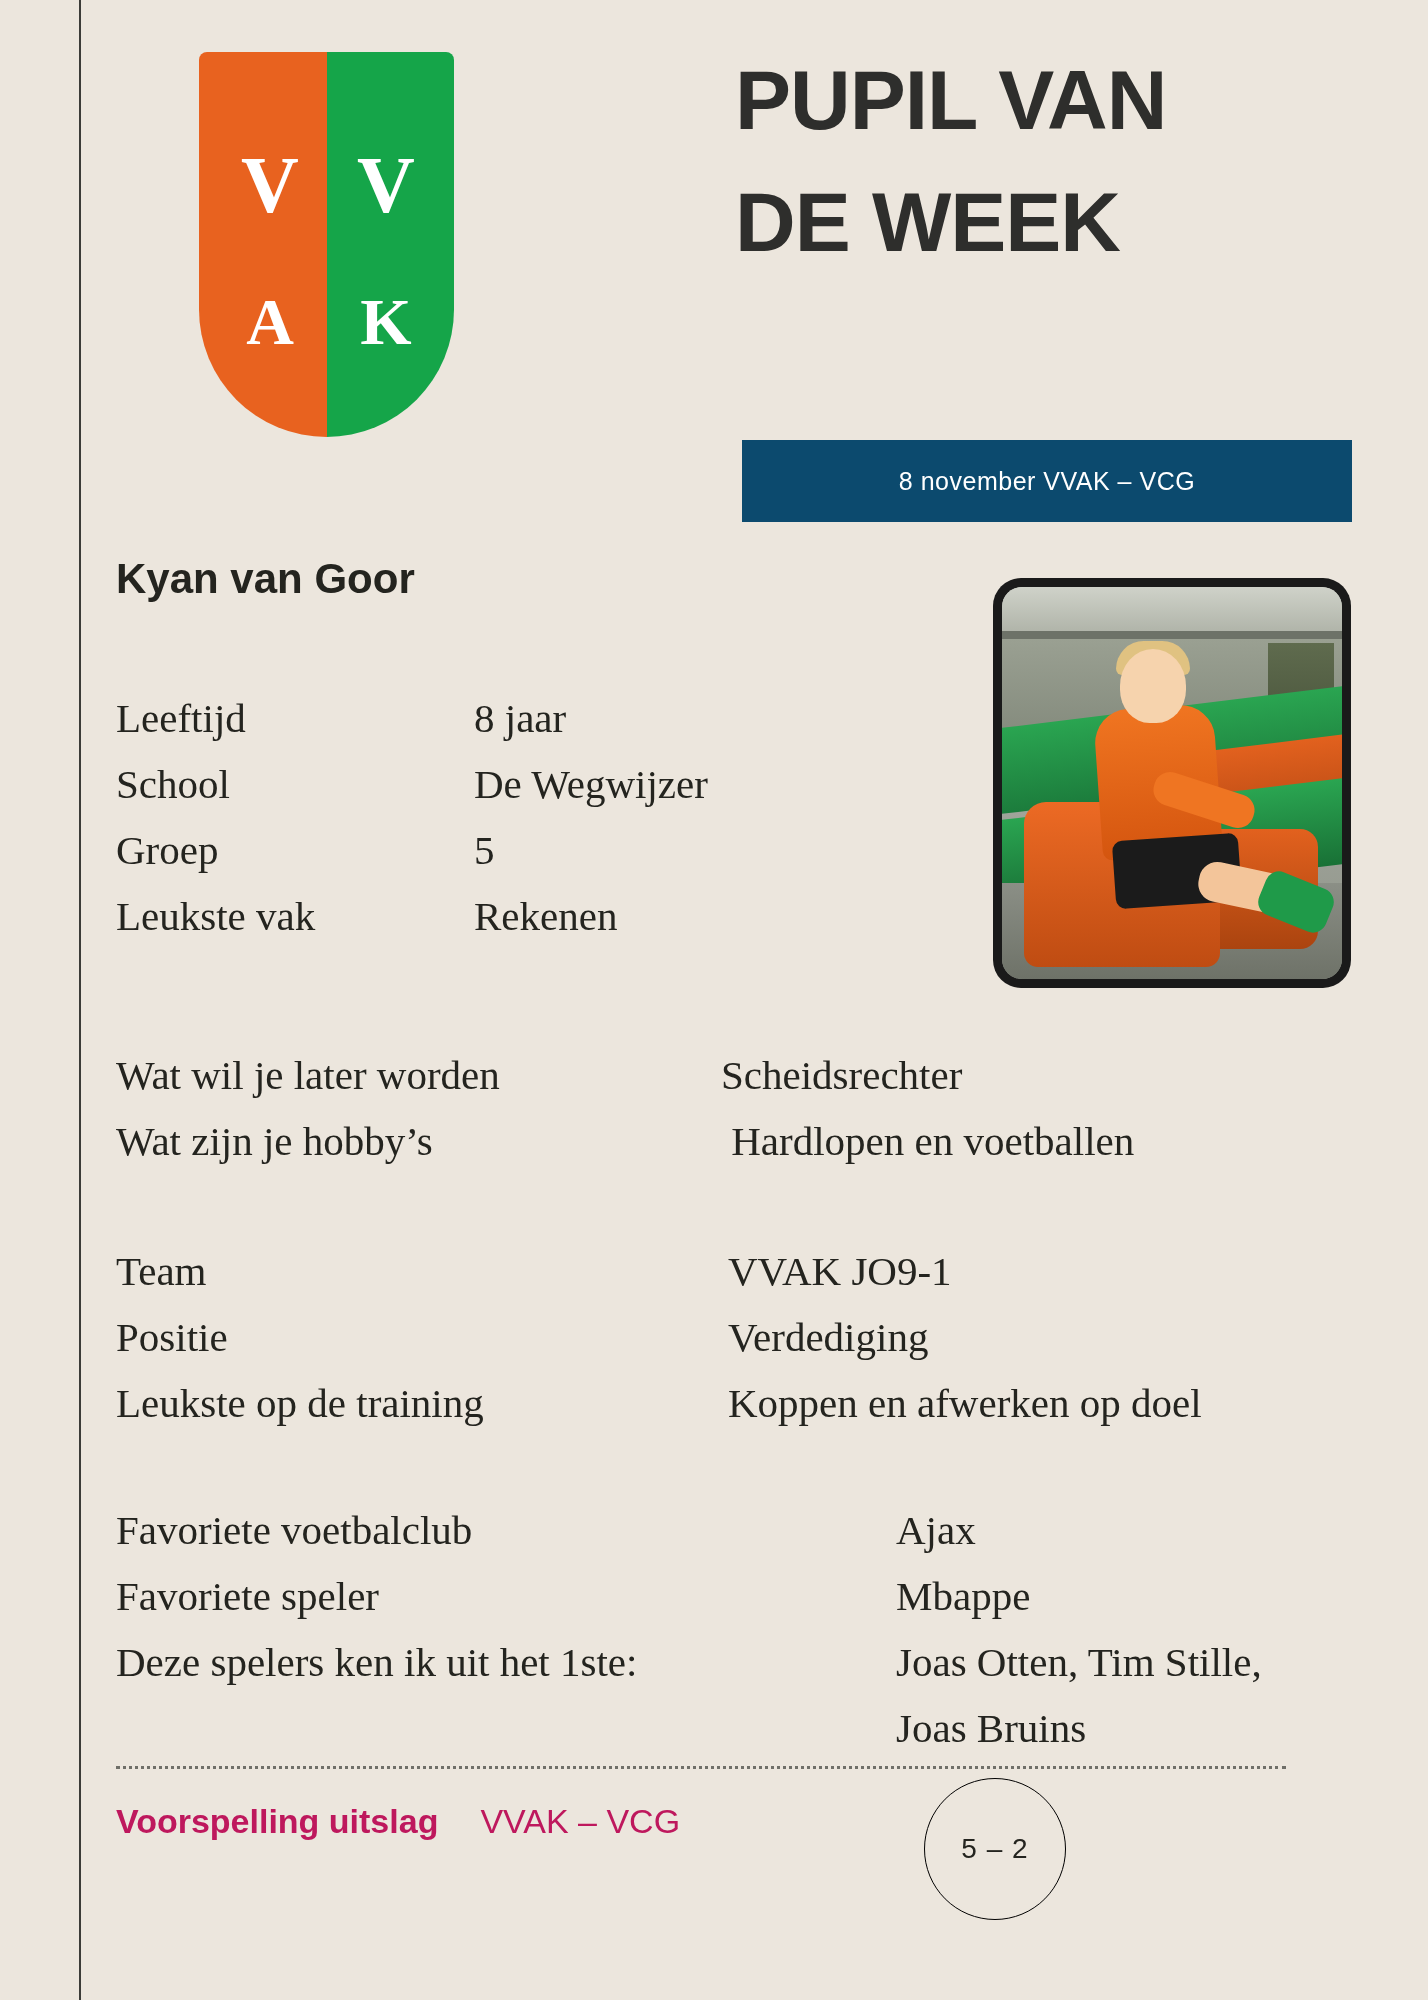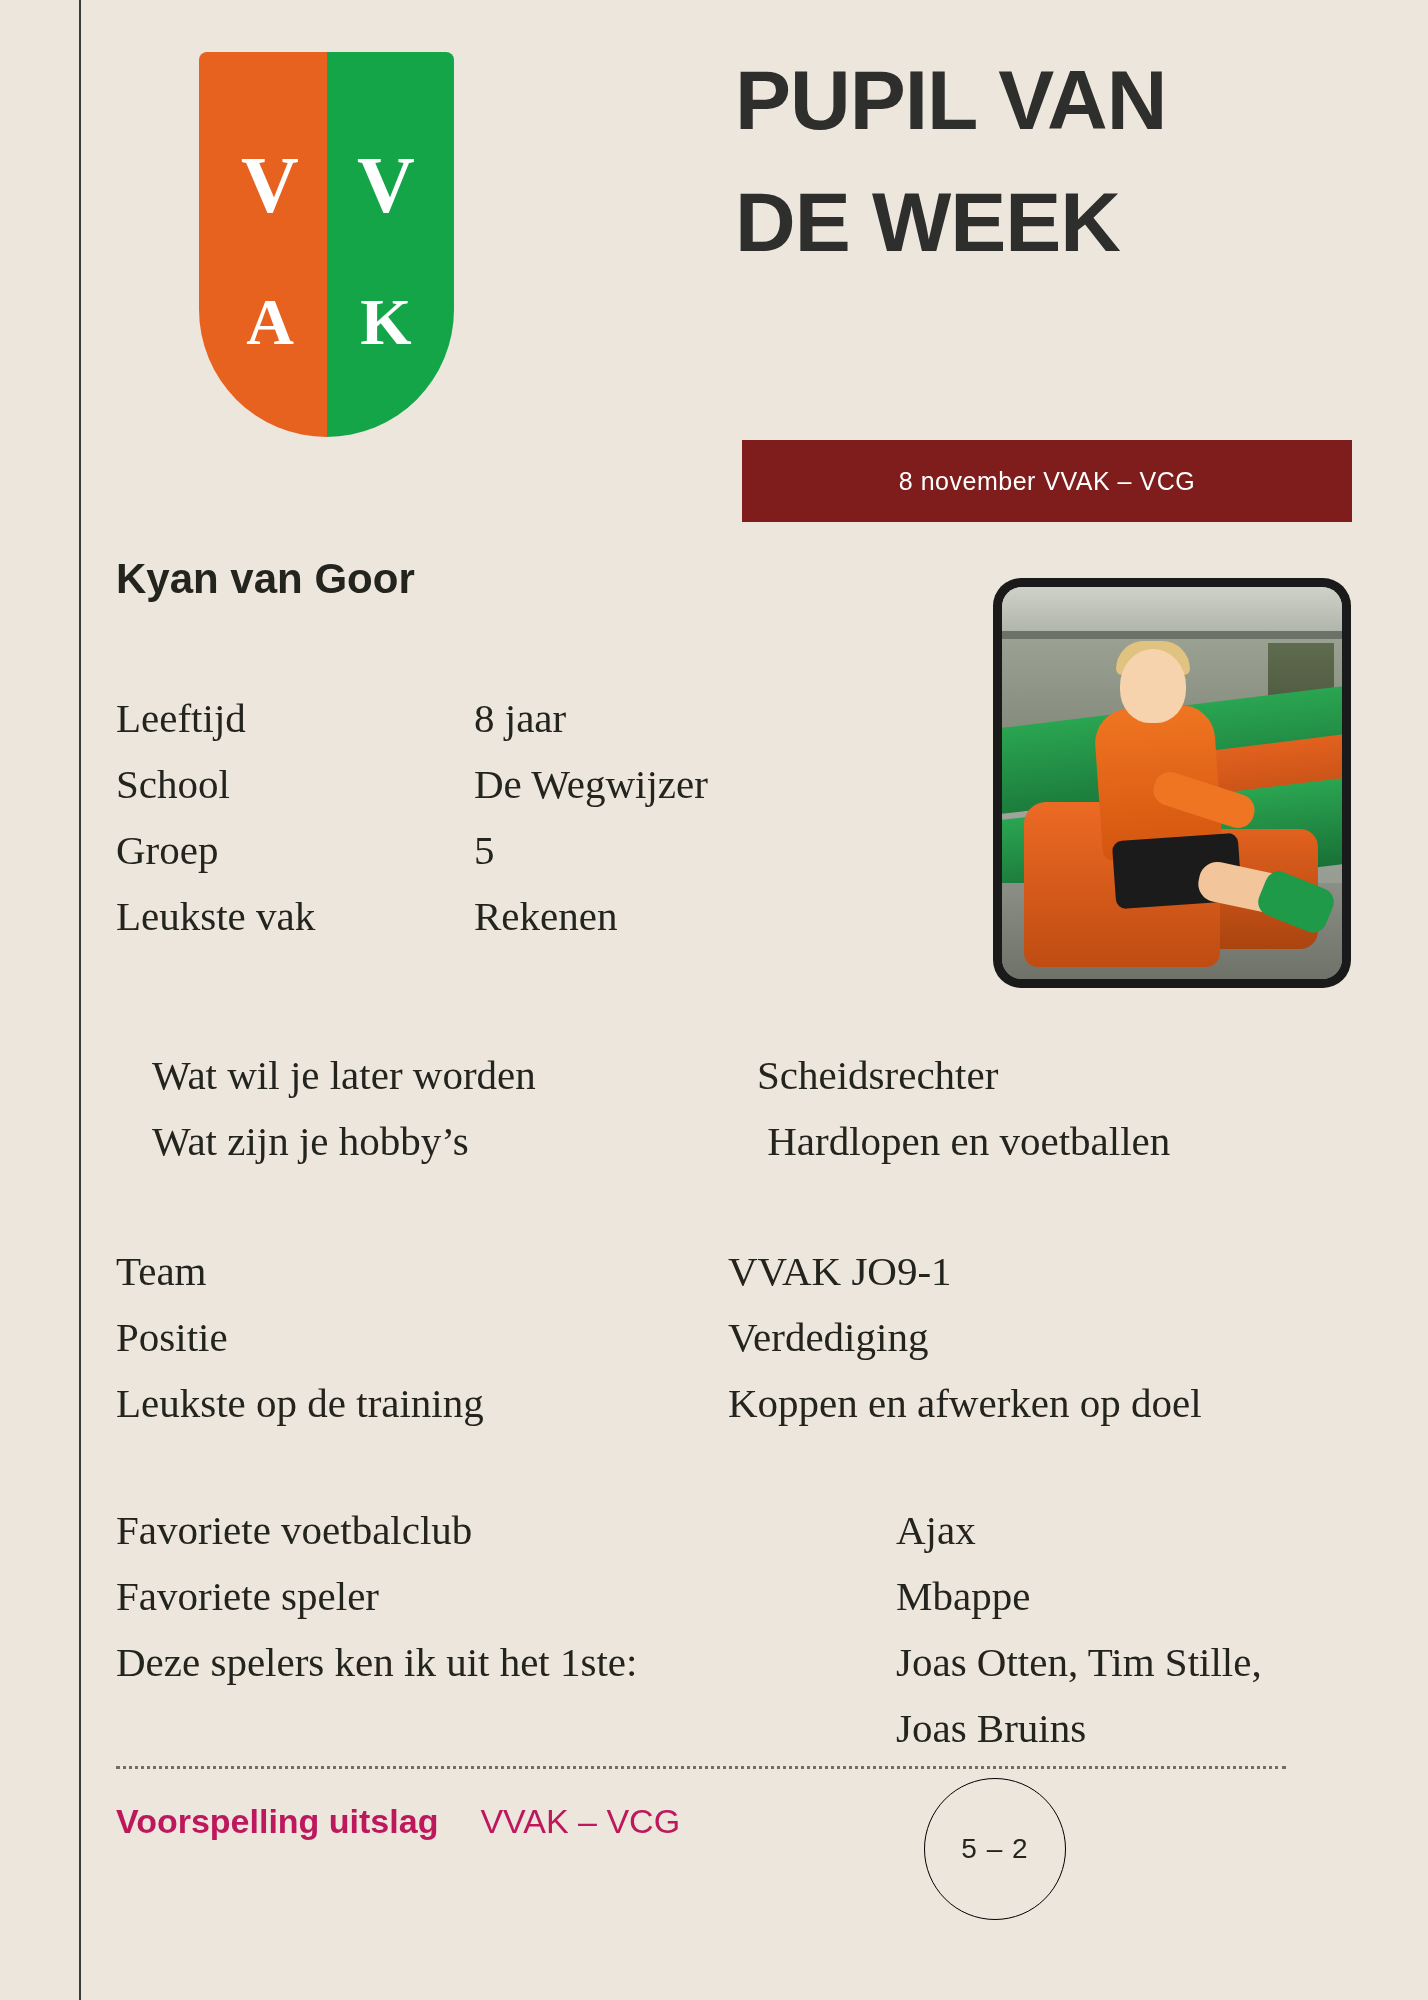--- a/index.html
+++ b/index.html
@@ -79,21 +79,21 @@
   }
   .title .line { display: block; }
 
   
   .datebar {
     position: absolute;
     left: 742px;
     top: 440px;
     width: 610px;
     height: 82px;
-    background: #7f1d1d;
+    background: #0c4a6e;
     color: #ffffff;
     display: flex;
     align-items: center;
     justify-content: center;
     font-family: "Liberation Sans", sans-serif;
     font-size: 25px;
     letter-spacing: 0.5px;
   }
 
   
@@ -228,21 +228,21 @@
     display: block;
     white-space: pre;
   }
   .row .lbl { display: inline-block; }
   .row .val { display: inline-block; }
 
   #block-basics { left: 116px; top: 685px; }
   #block-basics .lbl { width: 358px; }
 
   #block-future { left: 116px; top: 1042px; }
-  #block-future .lbl { width: 605px; margin-left: 36px; }
+  #block-future .lbl { width: 605px; }
 
   #block-team { left: 116px; top: 1238px; }
   #block-team .lbl { width: 612px; }
 
   #block-fav { left: 116px; top: 1497px; }
   #block-fav .lbl { width: 780px; }
   #block-fav .cont { display: block; padding-left: 780px; }
 
   
   .divider {

